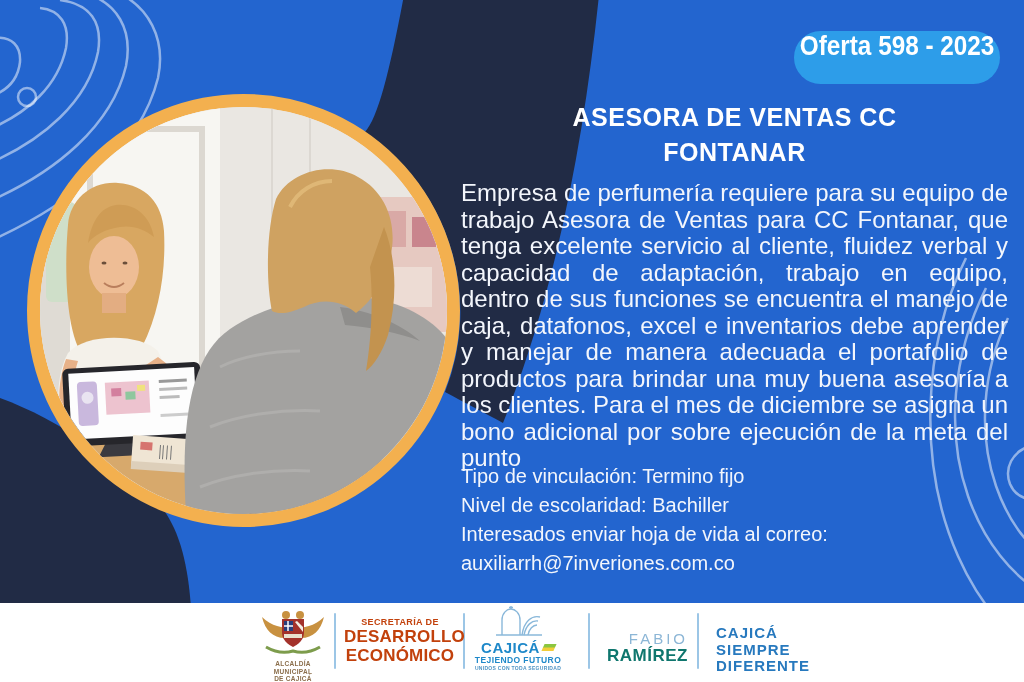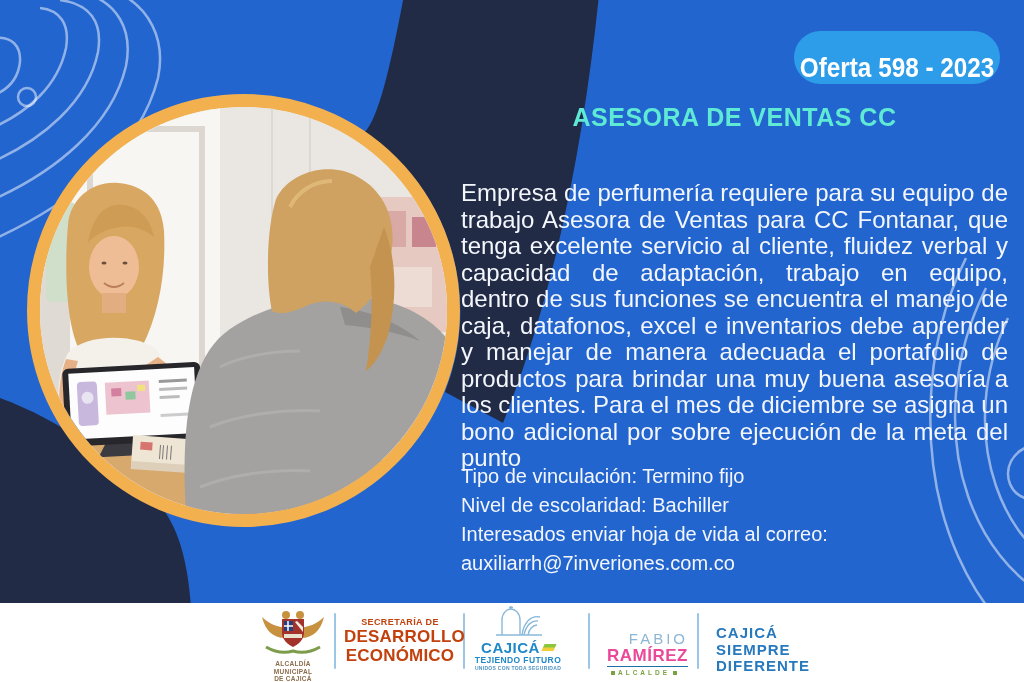--- a/index.html
+++ b/index.html
@@ -3,27 +3,27 @@
 <meta charset="utf-8">
 <style>
   html,body{margin:0;padding:0;background:#4a4a4a;}
   .stage{position:relative;width:1024px;height:682px;overflow:hidden;
          background:#2365cf;font-family:"Liberation Sans",sans-serif;}
   .bg-svg{position:absolute;inset:0;z-index:0;}
 
   
   .badge{position:absolute;left:794px;top:31px;width:206px;height:53px;
          background:#2d9de9;border-radius:27px;z-index:3;
-         display:flex;align-items:flex-end;justify-content:center;}
+         display:flex;align-items:flex-start;justify-content:center;}
   .badge span{color:#ffffff;font-weight:800;font-size:27px;letter-spacing:0px;
               transform:scaleX(.9);white-space:nowrap;}
 
   
   .title{position:absolute;left:461px;top:100px;width:547px;z-index:3;
-         text-align:center;color:#5eead4;font-weight:700;font-size:25px;
+         text-align:center;color:#ffffff;font-weight:700;font-size:25px;
          line-height:35px;letter-spacing:.5px;}
 
   
   .body-text{position:absolute;left:461px;top:180px;width:547px;z-index:3;
              margin:0;color:#f3f6fc;font-size:24px;line-height:26.5px;
              text-align:justify;}
 
   
   .details{position:absolute;left:461px;top:462px;width:547px;z-index:3;
            color:#f3f6fc;font-size:20px;line-height:29px;}
@@ -45,22 +45,22 @@
   .secretaria .big{font-size:17px;font-weight:800;line-height:19px;letter-spacing:.2px;}
   .cajica{position:absolute;left:468px;top:3px;width:100px;text-align:center;}
   .cajica .name-row{display:flex;align-items:center;justify-content:center;gap:3px;
                     color:#1e88c9;font-size:15px;font-weight:800;letter-spacing:.5px;line-height:15px;}
   .flag{display:inline-block;width:12px;height:7px;transform:skewX(-24deg);
         background:linear-gradient(180deg,#8bc63f 0 49%,#f2cd3a 51% 100%);}
   .cajica .tagline{color:#1e88c9;font-size:8.5px;font-weight:800;letter-spacing:.4px;line-height:10px;}
   .cajica .sub{color:#4f94c4;font-size:5px;font-weight:700;letter-spacing:.3px;line-height:7px;}
   .mayor{position:absolute;left:600px;top:28px;width:88px;text-align:right;}
   .mayor .first{color:#8cb6d6;font-size:15px;letter-spacing:3px;line-height:16px;}
-  .mayor .last{color:#ec4899;font-size:17px;font-weight:800;letter-spacing:.5px;line-height:18px;
-               border-bottom:1.5px solid #1d6fa6;display:inline-block;padding-bottom:1px;}
+  .mayor .last{color:#0f766e;font-size:17px;font-weight:800;letter-spacing:.5px;line-height:18px;
+               border-bottom:1.5px solid #1d6fa6;display:inline-block;padding-bottom:17px;}
   .mayor .role-row{margin-top:2px;color:#79a33f;font-size:6.5px;font-weight:700;letter-spacing:3px;
                    display:flex;align-items:center;justify-content:center;gap:3px;}
   .sq{display:inline-block;width:4px;height:4px;background:#79a33f;}
   .slogan{position:absolute;left:716px;top:22px;color:#2779be;font-weight:800;
           font-size:15px;line-height:16.5px;letter-spacing:1px;}
 </style>
 </head>
 <body>
 
 <div class="stage">
@@ -87,20 +87,21 @@
       <path d="M1030,446 C1012,452 1004,468 1010,484 C1016,498 1030,502 1040,496"></path>
     </g>
   </svg>
 
   <div class="badge">
     <span>Oferta 598 - 2023</span>
   </div>
 
   <div class="title">
     <div>ASESORA DE VENTAS CC</div>
+    <div>FONTANAR</div>
   </div>
 
   <p class="body-text">Empresa de perfumería requiere para su equipo de trabajo Asesora de Ventas para CC Fontanar, que tenga excelente servicio al cliente, fluidez verbal y capacidad de adaptación, trabajo en equipo, dentro de sus funciones se encuentra el manejo de caja, datafonos, excel e inventarios debe aprender y manejar de manera adecuada el portafolio de productos para brindar una muy buena asesoría a los clientes. Para el mes de diciembre se asigna un bono adicional por sobre ejecución de la meta del punto</p>
 
   <div class="details">
     <div>Tipo de vinculación: Termino fijo</div>
     <div>Nivel de escolaridad: Bachiller</div>
     <div>Interesados enviar hoja de vida al correo:</div>
     <div>auxiliarrh@7inveriones.com.co</div>
   </div>

